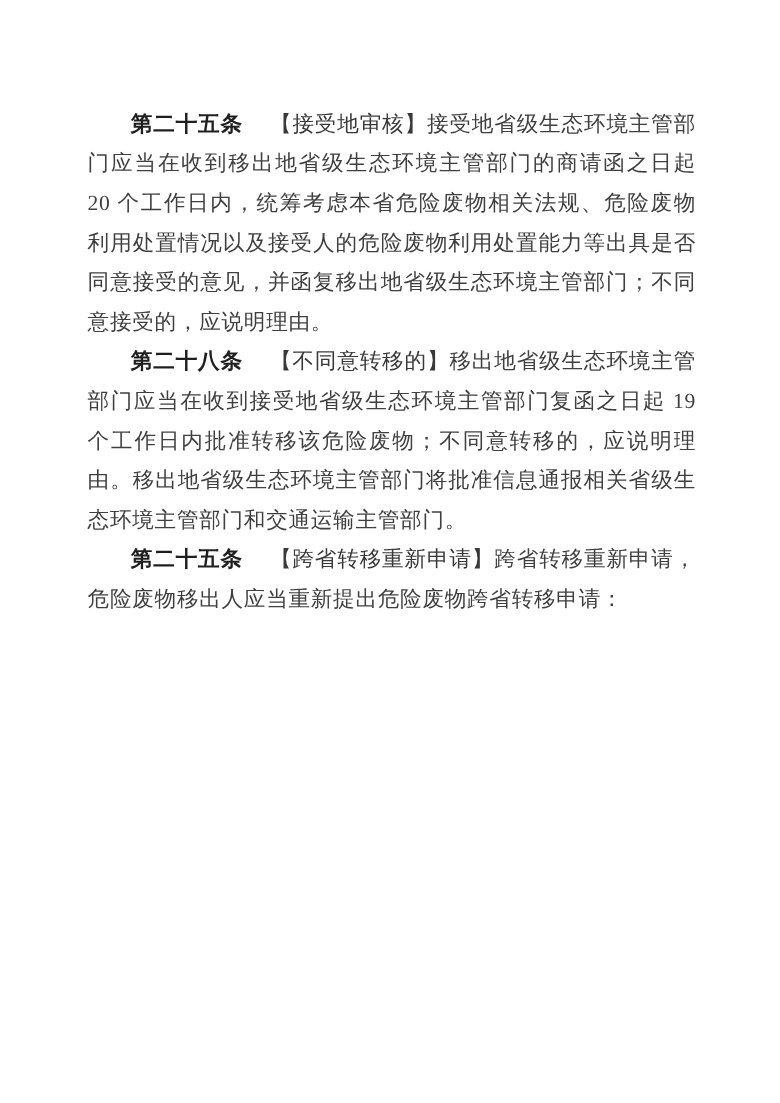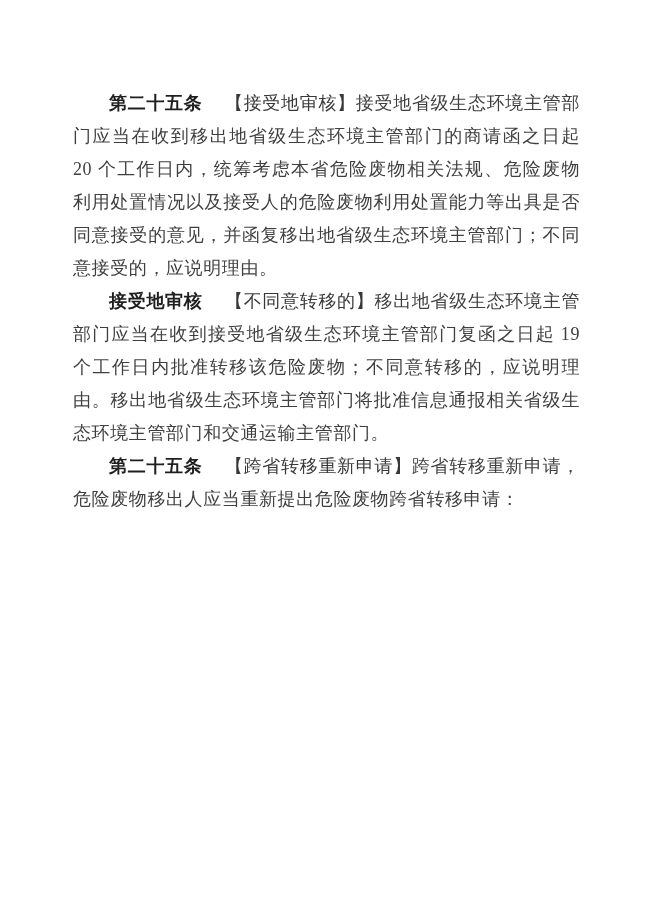--- a/index.html
+++ b/index.html
@@ -69,21 +69,21 @@
   }
 </style>
 </head>
 <body>
 
 <div class="page">
   <div class="content">
 
     <p class="para"><span class="para-head">第二十五条</span><span class="para-topic">【接受地审核】</span><span>接受地省级生态环境主管部门应当在收到移出地省级生态环境主管部门的商请函之日起 20 个工作日内，统筹考虑本省危险废物相关法规、危险废物利用处置情况以及接受人的危险废物利用处置能力等出具是否同意接受的意见，并函复移出地省级生态环境主管部门；不同意接受的，应说明理由。</span></p>
 
-    <p class="para"><span class="para-head">接受地审核</span><span class="para-topic">【不同意转移的】</span><span>移出地省级生态环境主管部门应当在收到接受地省级生态环境主管部门复函之日起 19 个工作日内批准转移该危险废物；不同意转移的，应说明理由。移出地省级生态环境主管部门将批准信息通报相关省级生态环境主管部门和交通运输主管部门。</span></p>
+    <p class="para"><span class="para-head">第二十八条</span><span class="para-topic">【不同意转移的】</span><span>移出地省级生态环境主管部门应当在收到接受地省级生态环境主管部门复函之日起 19 个工作日内批准转移该危险废物；不同意转移的，应说明理由。移出地省级生态环境主管部门将批准信息通报相关省级生态环境主管部门和交通运输主管部门。</span></p>
 
 
 
     <p class="para"><span class="para-head">第二十五条</span><span class="para-topic">【跨省转移重新申请】</span><span>跨省转移重新申请，危险废物移出人应当重新提出危险废物跨省转移申请：</span></p>
 
   </div>
 
   <div class="footer-pagenum">— 13 —</div>
 
   <div class="watermark">

